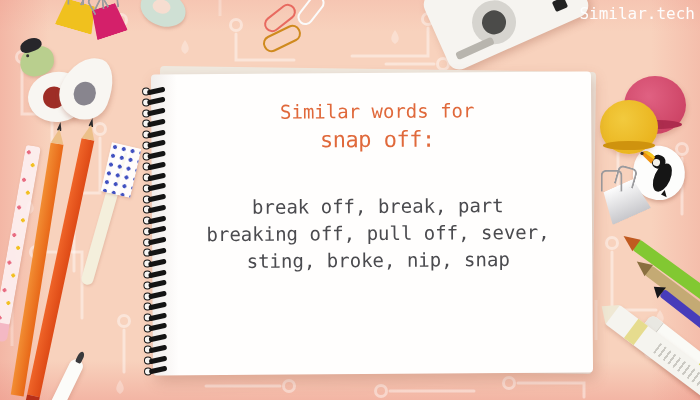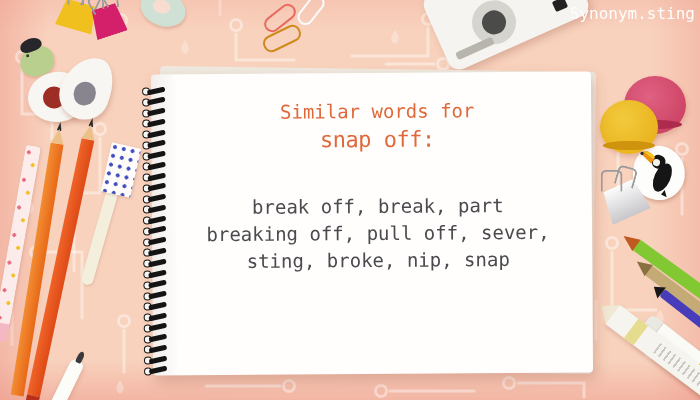--- a/index.html
+++ b/index.html
@@ -292,14 +292,14 @@
       <div class="heading">Similar words for</div>
       <div class="term">snap off:</div>
       <div class="synonyms">
         <div>break off, break, part</div>
         <div>breaking off, pull off, sever,</div>
         <div>sting, broke, nip, snap</div>
       </div>
     </div>
   </div>
 
-  <div class="watermark">Synonym.sting</div>
+  <div class="watermark">Similar.tech</div>
 </div>
 
 </body></html>

